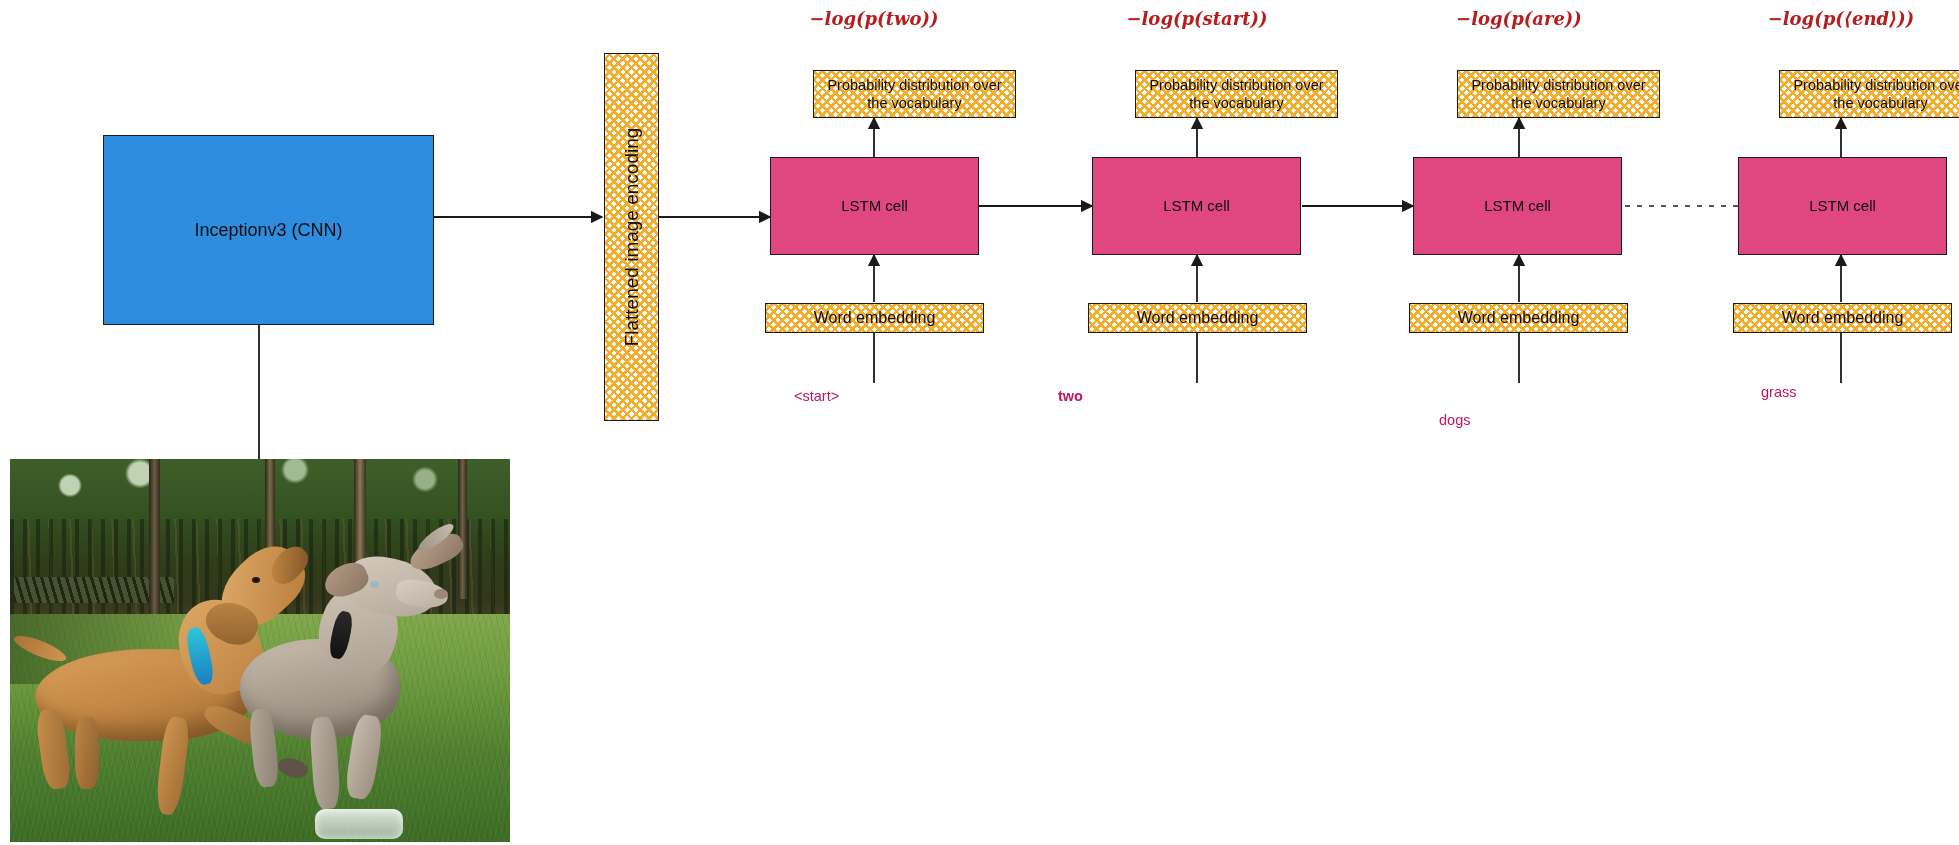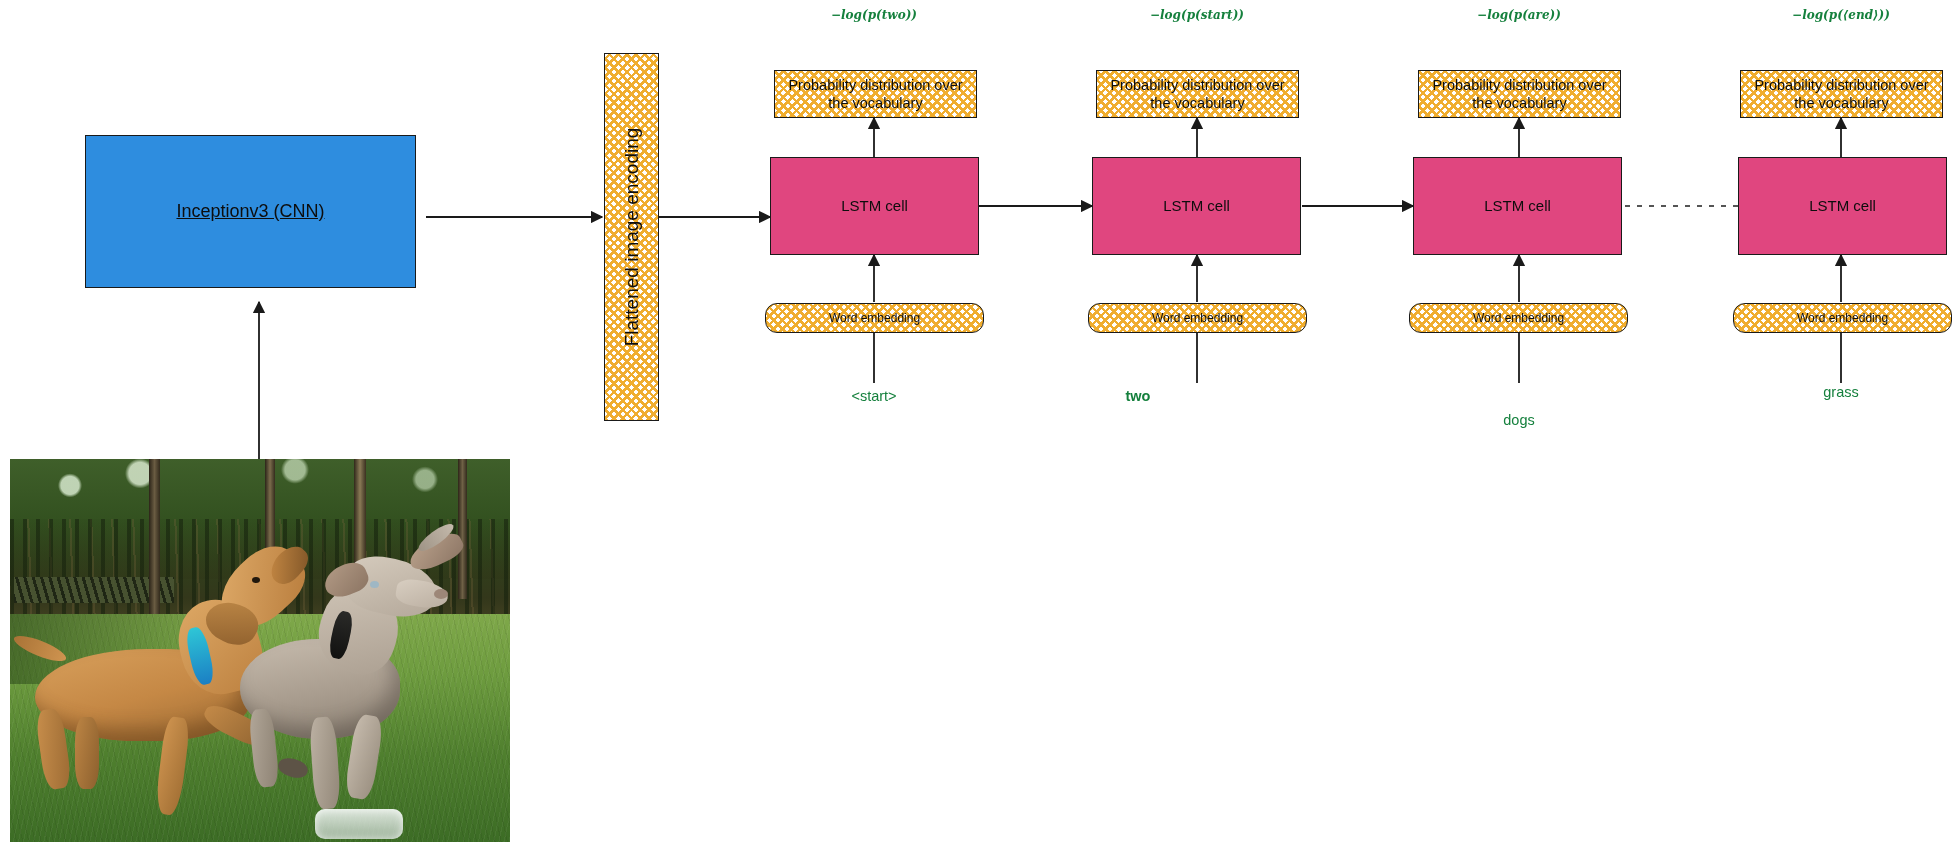--- a/index.html
+++ b/index.html
@@ -50,51 +50,51 @@
   }
 
   .lstm {
     background: #e0467f;
     font-size: 15px;
   }
 
   .prob {
     font-size: 14.5px;
     padding: 2px 8px;
+    margin-left: 39px;
   }
 
   .wordemb {
-    font-size: 12px;
-    border-radius: 12px;
+    font-size: 16px;
   }
 
   .vert-label {
     position: absolute;
     left: 50%;
     top: 50%;
     transform: translate(-50%, -50%) rotate(-90deg);
     white-space: nowrap;
     font-size: 19px;
     color: #0d0d0d;
   }
 
   .free-text {
     position: absolute;
     font-size: 14.5px;
-    color: #15803d;
+    color: #be185d;
     white-space: nowrap;
-    text-align: center;
+    text-align: left;
   }
 
   .loss-label {
     position: absolute;
-    color: #15803d;
+    color: #b91c1c;
     font-family: "DejaVu Serif", serif;
     font-style: italic;
-    font-size: 12px;
+    font-size: 18px;
     white-space: nowrap;
     text-align: center;
   }
 
   .loss-label .fn { font-weight: 700; }
 
   
   #photo {
     position: absolute;
     overflow: hidden;
@@ -246,21 +246,21 @@
               background:linear-gradient(100deg,#b3a89a,#8b8071);"></div>
   <div class="ph-layer" style="left:268px;top:300px;width:30px;height:18px;border-radius:46%;
               transform:rotate(16deg);
               background:#5d5346;"></div>
 
   <div class="ph-layer" style="left:305px;top:350px;width:88px;height:30px;border-radius:10px;
               background:linear-gradient(180deg, rgba(236,242,238,.9), rgba(188,202,192,.75));
               box-shadow: inset 0 0 8px rgba(255,255,255,.8);"></div>
 </div>
 
-<div class="node cnn" style="left:85px; top:135px; width:331px; height:153px;text-decoration:underline;">
+<div class="node cnn" style="left:103px; top:135px; width:331px; height:190px;">
   <span>Inceptionv3 (CNN)</span>
 </div>
 
 <div class="node hatch" style="left:604px; top:53px; width:55px; height:368px;">
   <span class="vert-label">Flattened image encoding</span>
 </div>
 
 <div class="loss-label" style="left:774px; top:8px; width:200px;">
   <span class="fn">−log(p(two))</span>
 </div>

